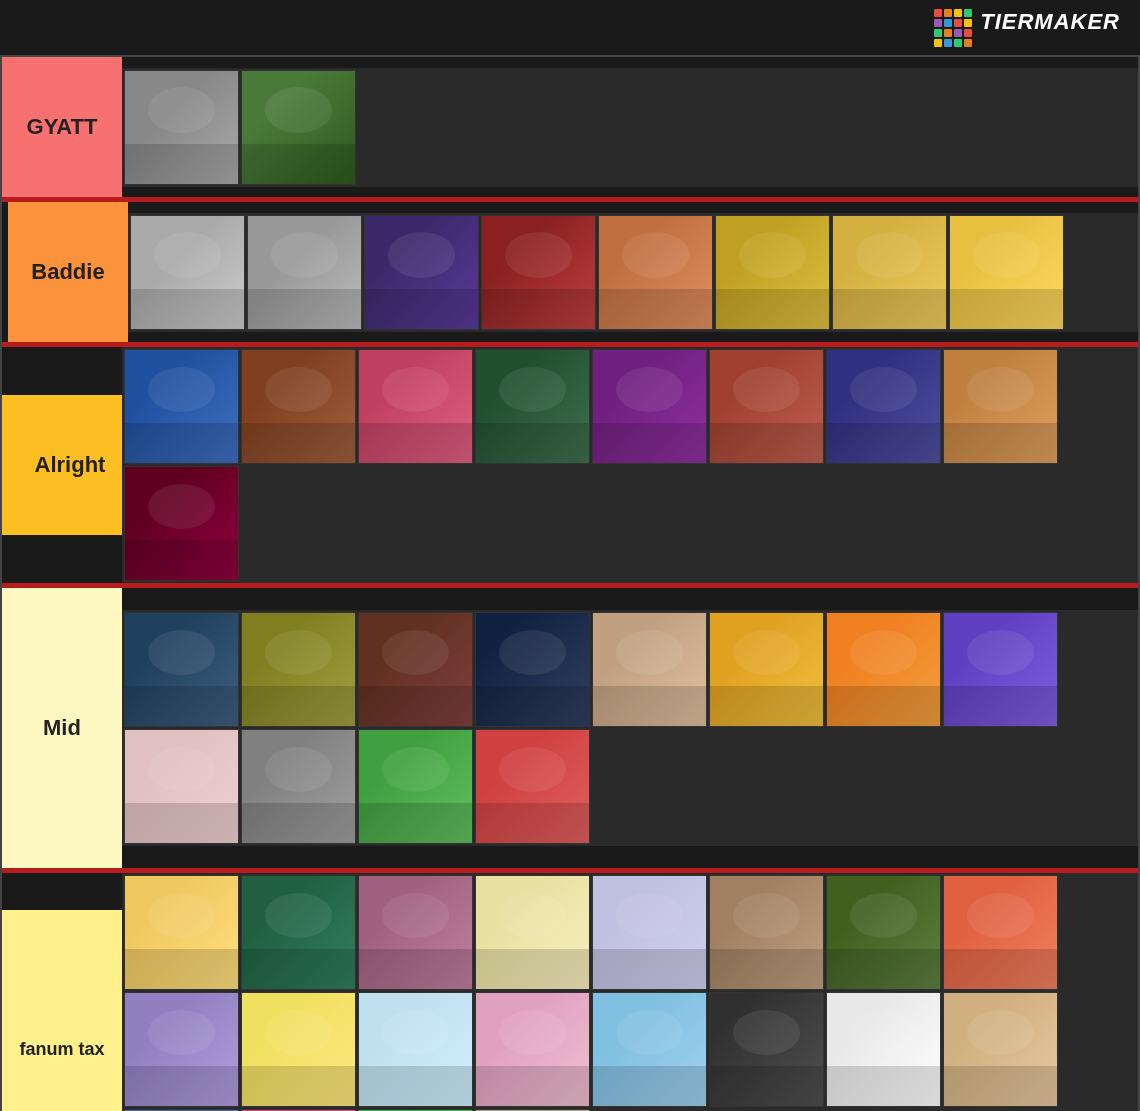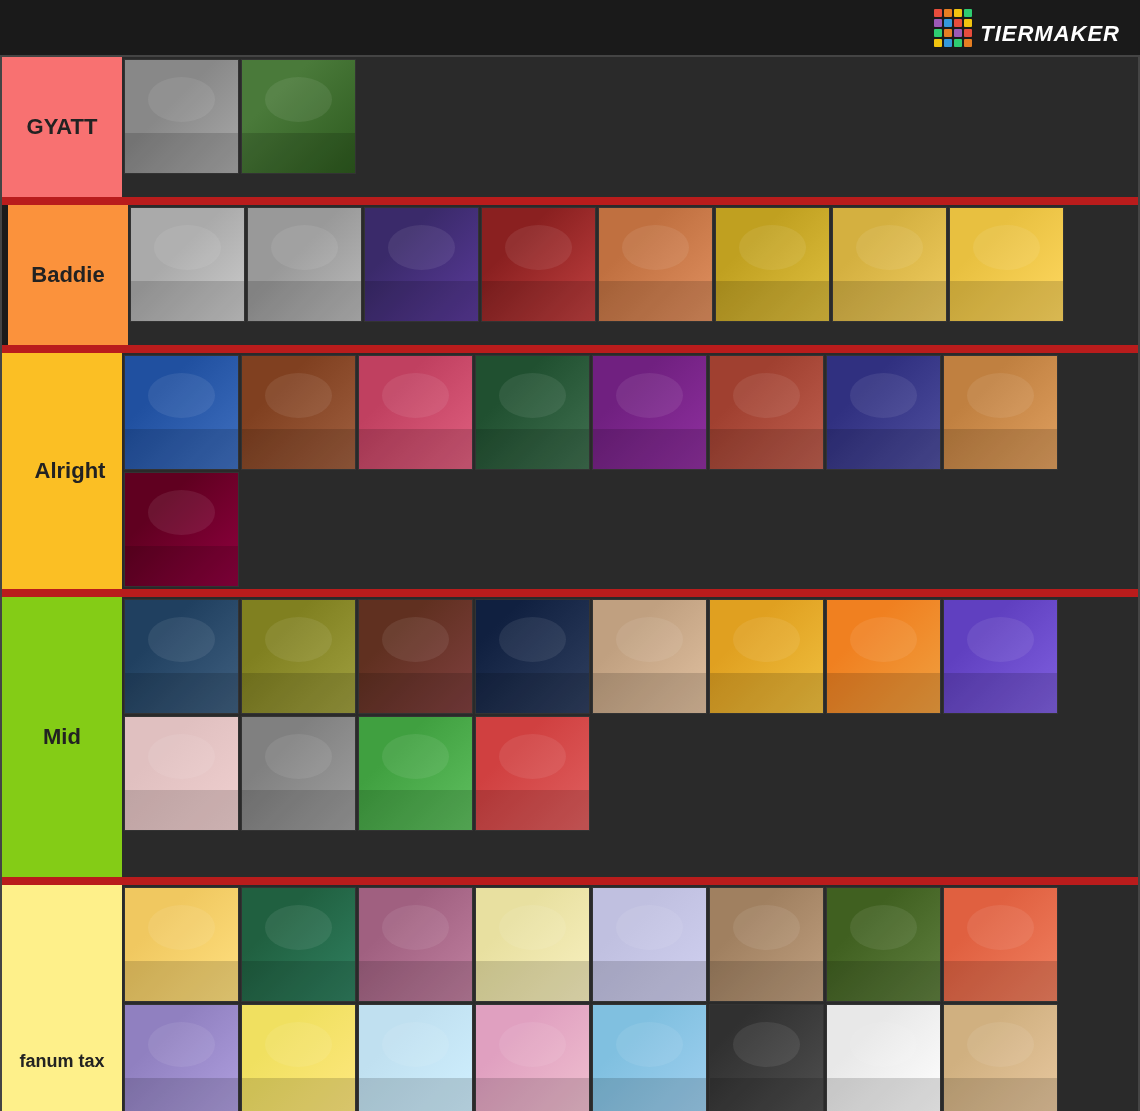--- a/index.html
+++ b/index.html
@@ -15,21 +15,21 @@
     .header {
       background: #1a1a1a;
       display: flex;
       justify-content: flex-end;
       align-items: center;
       padding: 10px 20px;
       height: 55px;
     }
     .brand {
       display: flex;
-      align-items: flex-end;
+      align-items: flex-start;
       gap: 8px;
     }
     .brand-grid {
       display: grid;
       grid-template-columns: repeat(4, 8px);
       grid-template-rows: repeat(4, 8px);
       gap: 2px;
     }
     .brand-cell {
       width: 8px;
@@ -39,22 +39,23 @@
     .brand-title {
       font-size: 22px;
       font-weight: bold;
       color: white;
       text-transform: uppercase;
       font-style: italic;
       letter-spacing: 1px;
     }
     .tier-row {
       display: flex;
-      border-bottom: 8px solid #b91c1c;
+      border-bottom: 5px solid #b91c1c;
       min-height: 140px;
+      align-items: center;
     }
     .tier-label {
       min-width: 120px;
       width: 120px;
       display: flex;
       align-items: center;
       justify-content: center;
       font-size: 22px;
       font-weight: bold;
       color: #222;
@@ -229,21 +230,21 @@
         <div class="char-img c14"></div>
         <div class="char-img c15"></div>
         <div class="char-img c16"></div>
         <div class="char-img c17"></div>
         <div class="char-img c18"></div>
         <div class="char-img c19"></div>
       </div>
     </div>
 
     <div class="tier-row tier-mid">
-      <div class="tier-label" style="background:#84cc16; min-height:280px;">Mid</div>
+      <div class="tier-label" style="background:#fef9c3; min-height:280px;">Mid</div>
       <div class="tier-content">
         <div class="char-img c20"></div>
         <div class="char-img c21"></div>
         <div class="char-img c22"></div>
         <div class="char-img c23"></div>
         <div class="char-img c24"></div>
         <div class="char-img c25"></div>
         <div class="char-img c26"></div>
         <div class="char-img c27"></div>
         <div class="char-img c28"></div>

